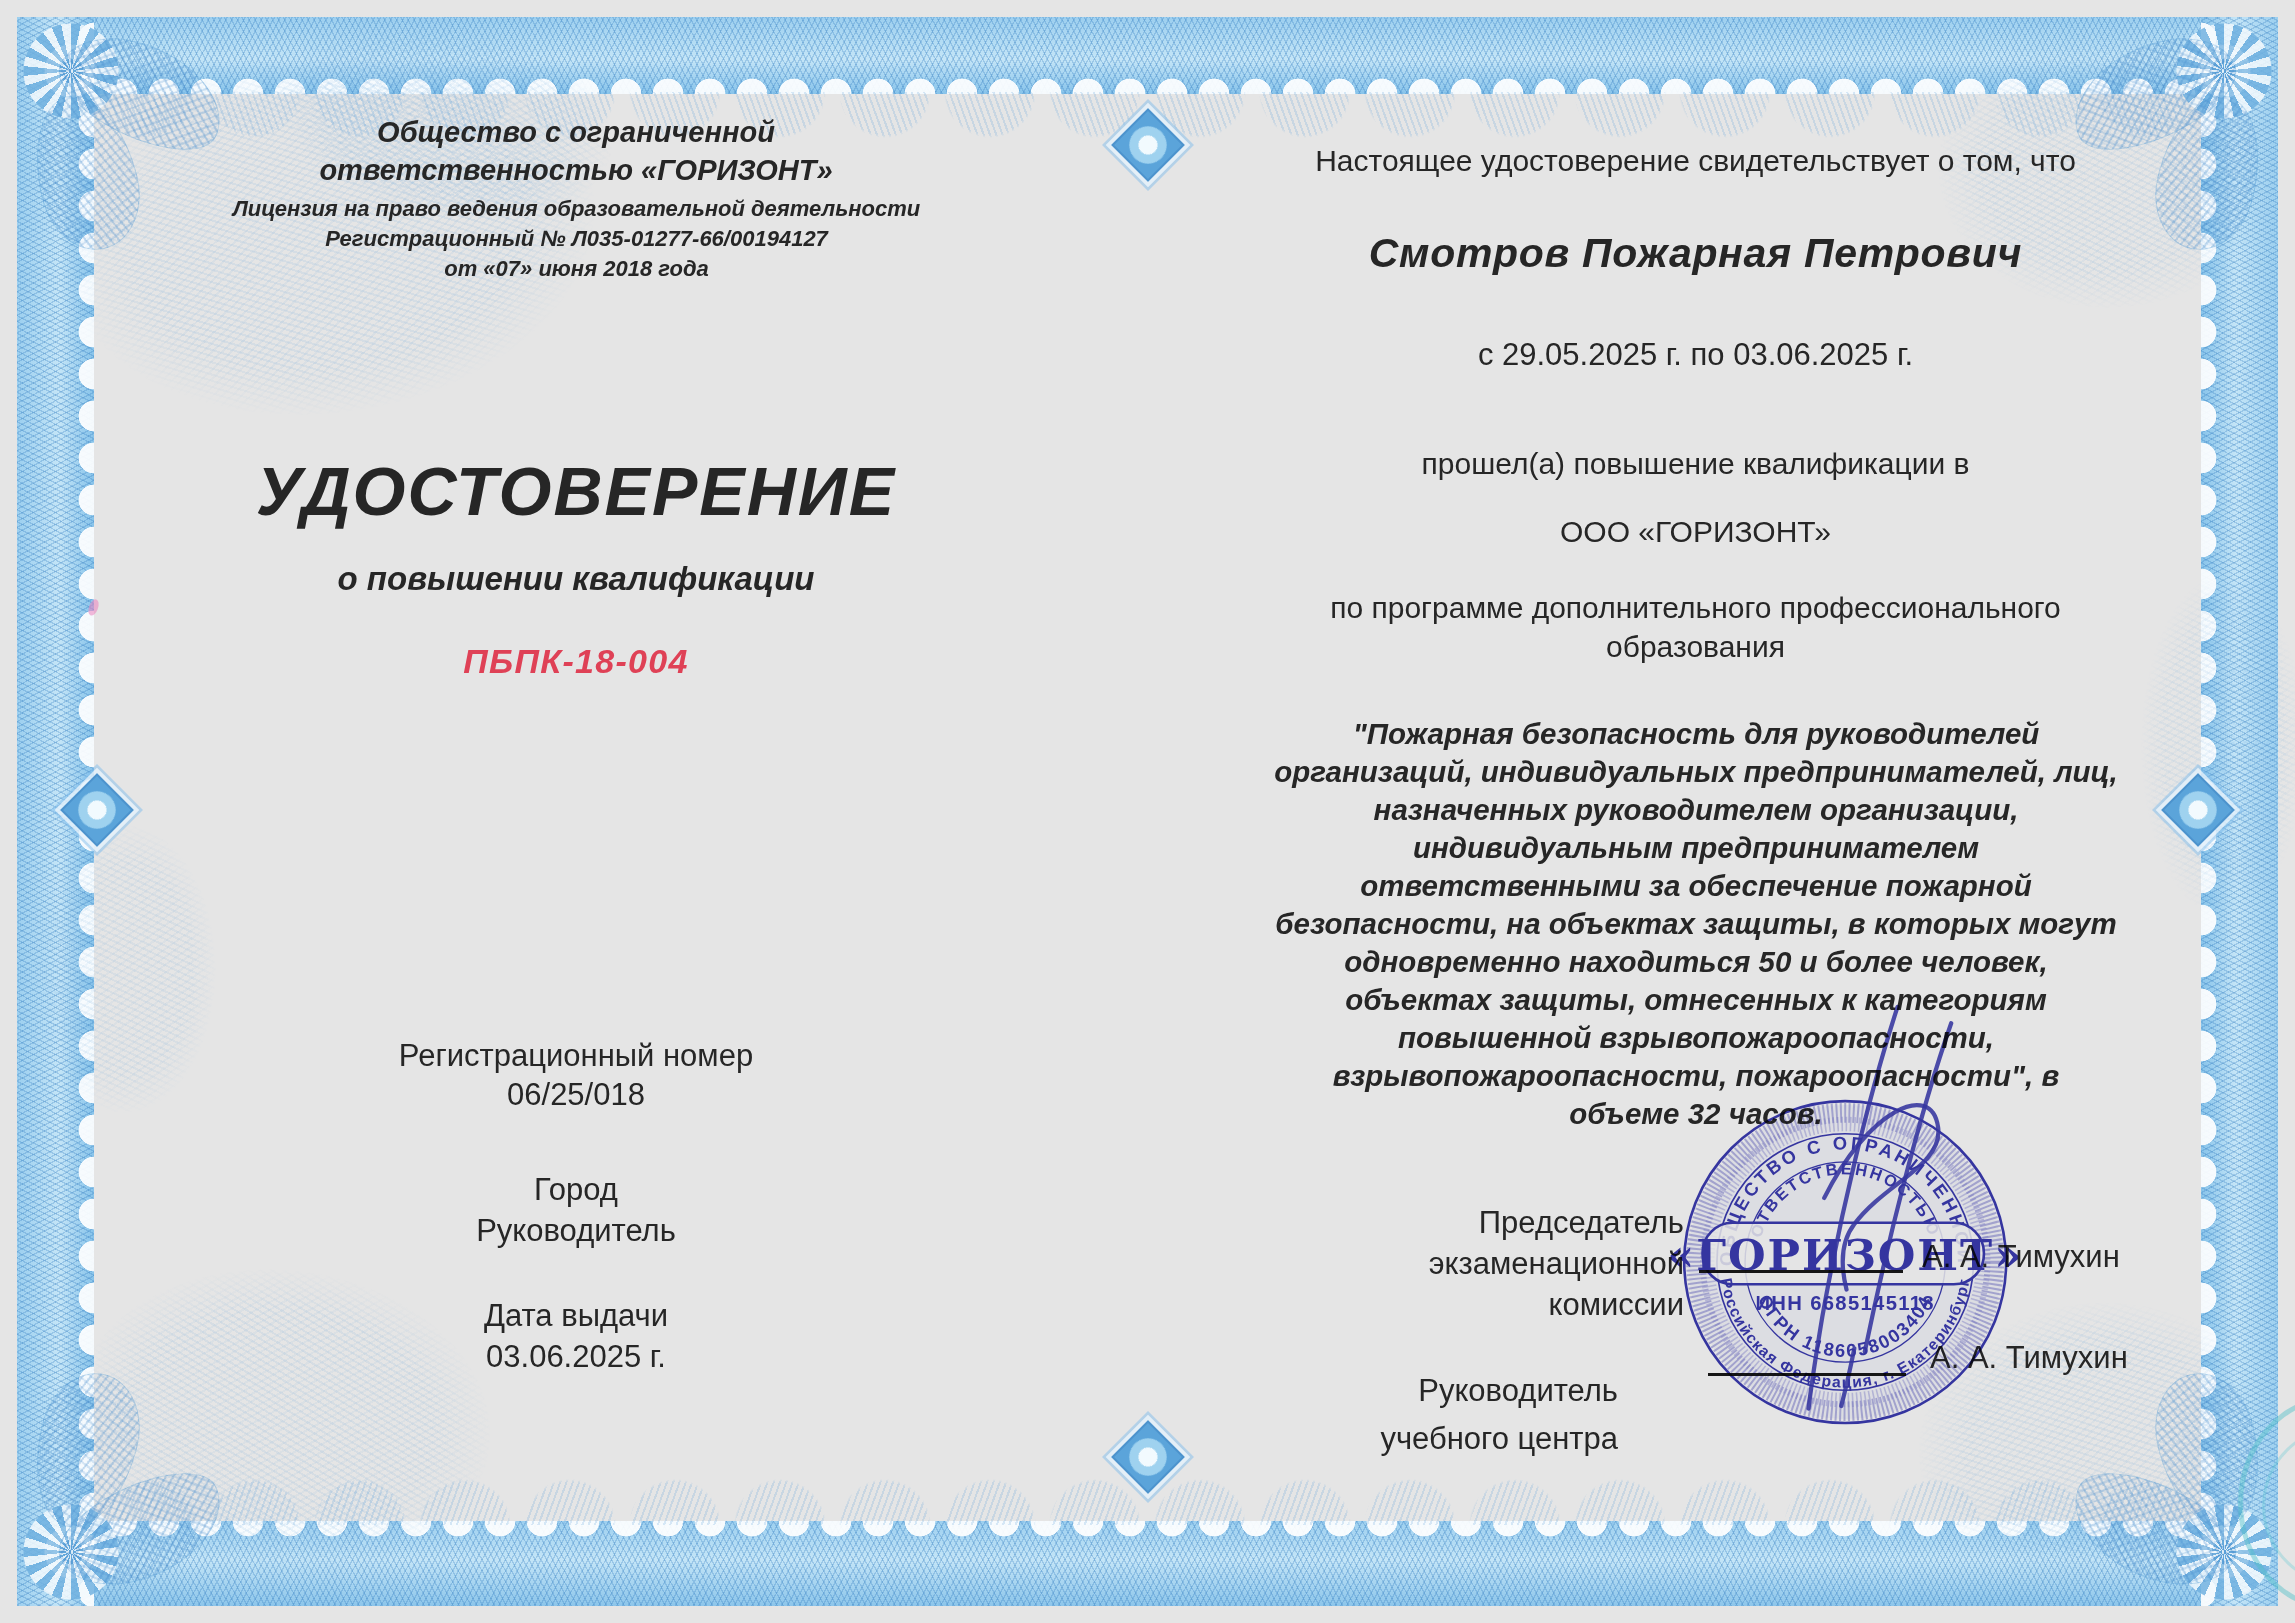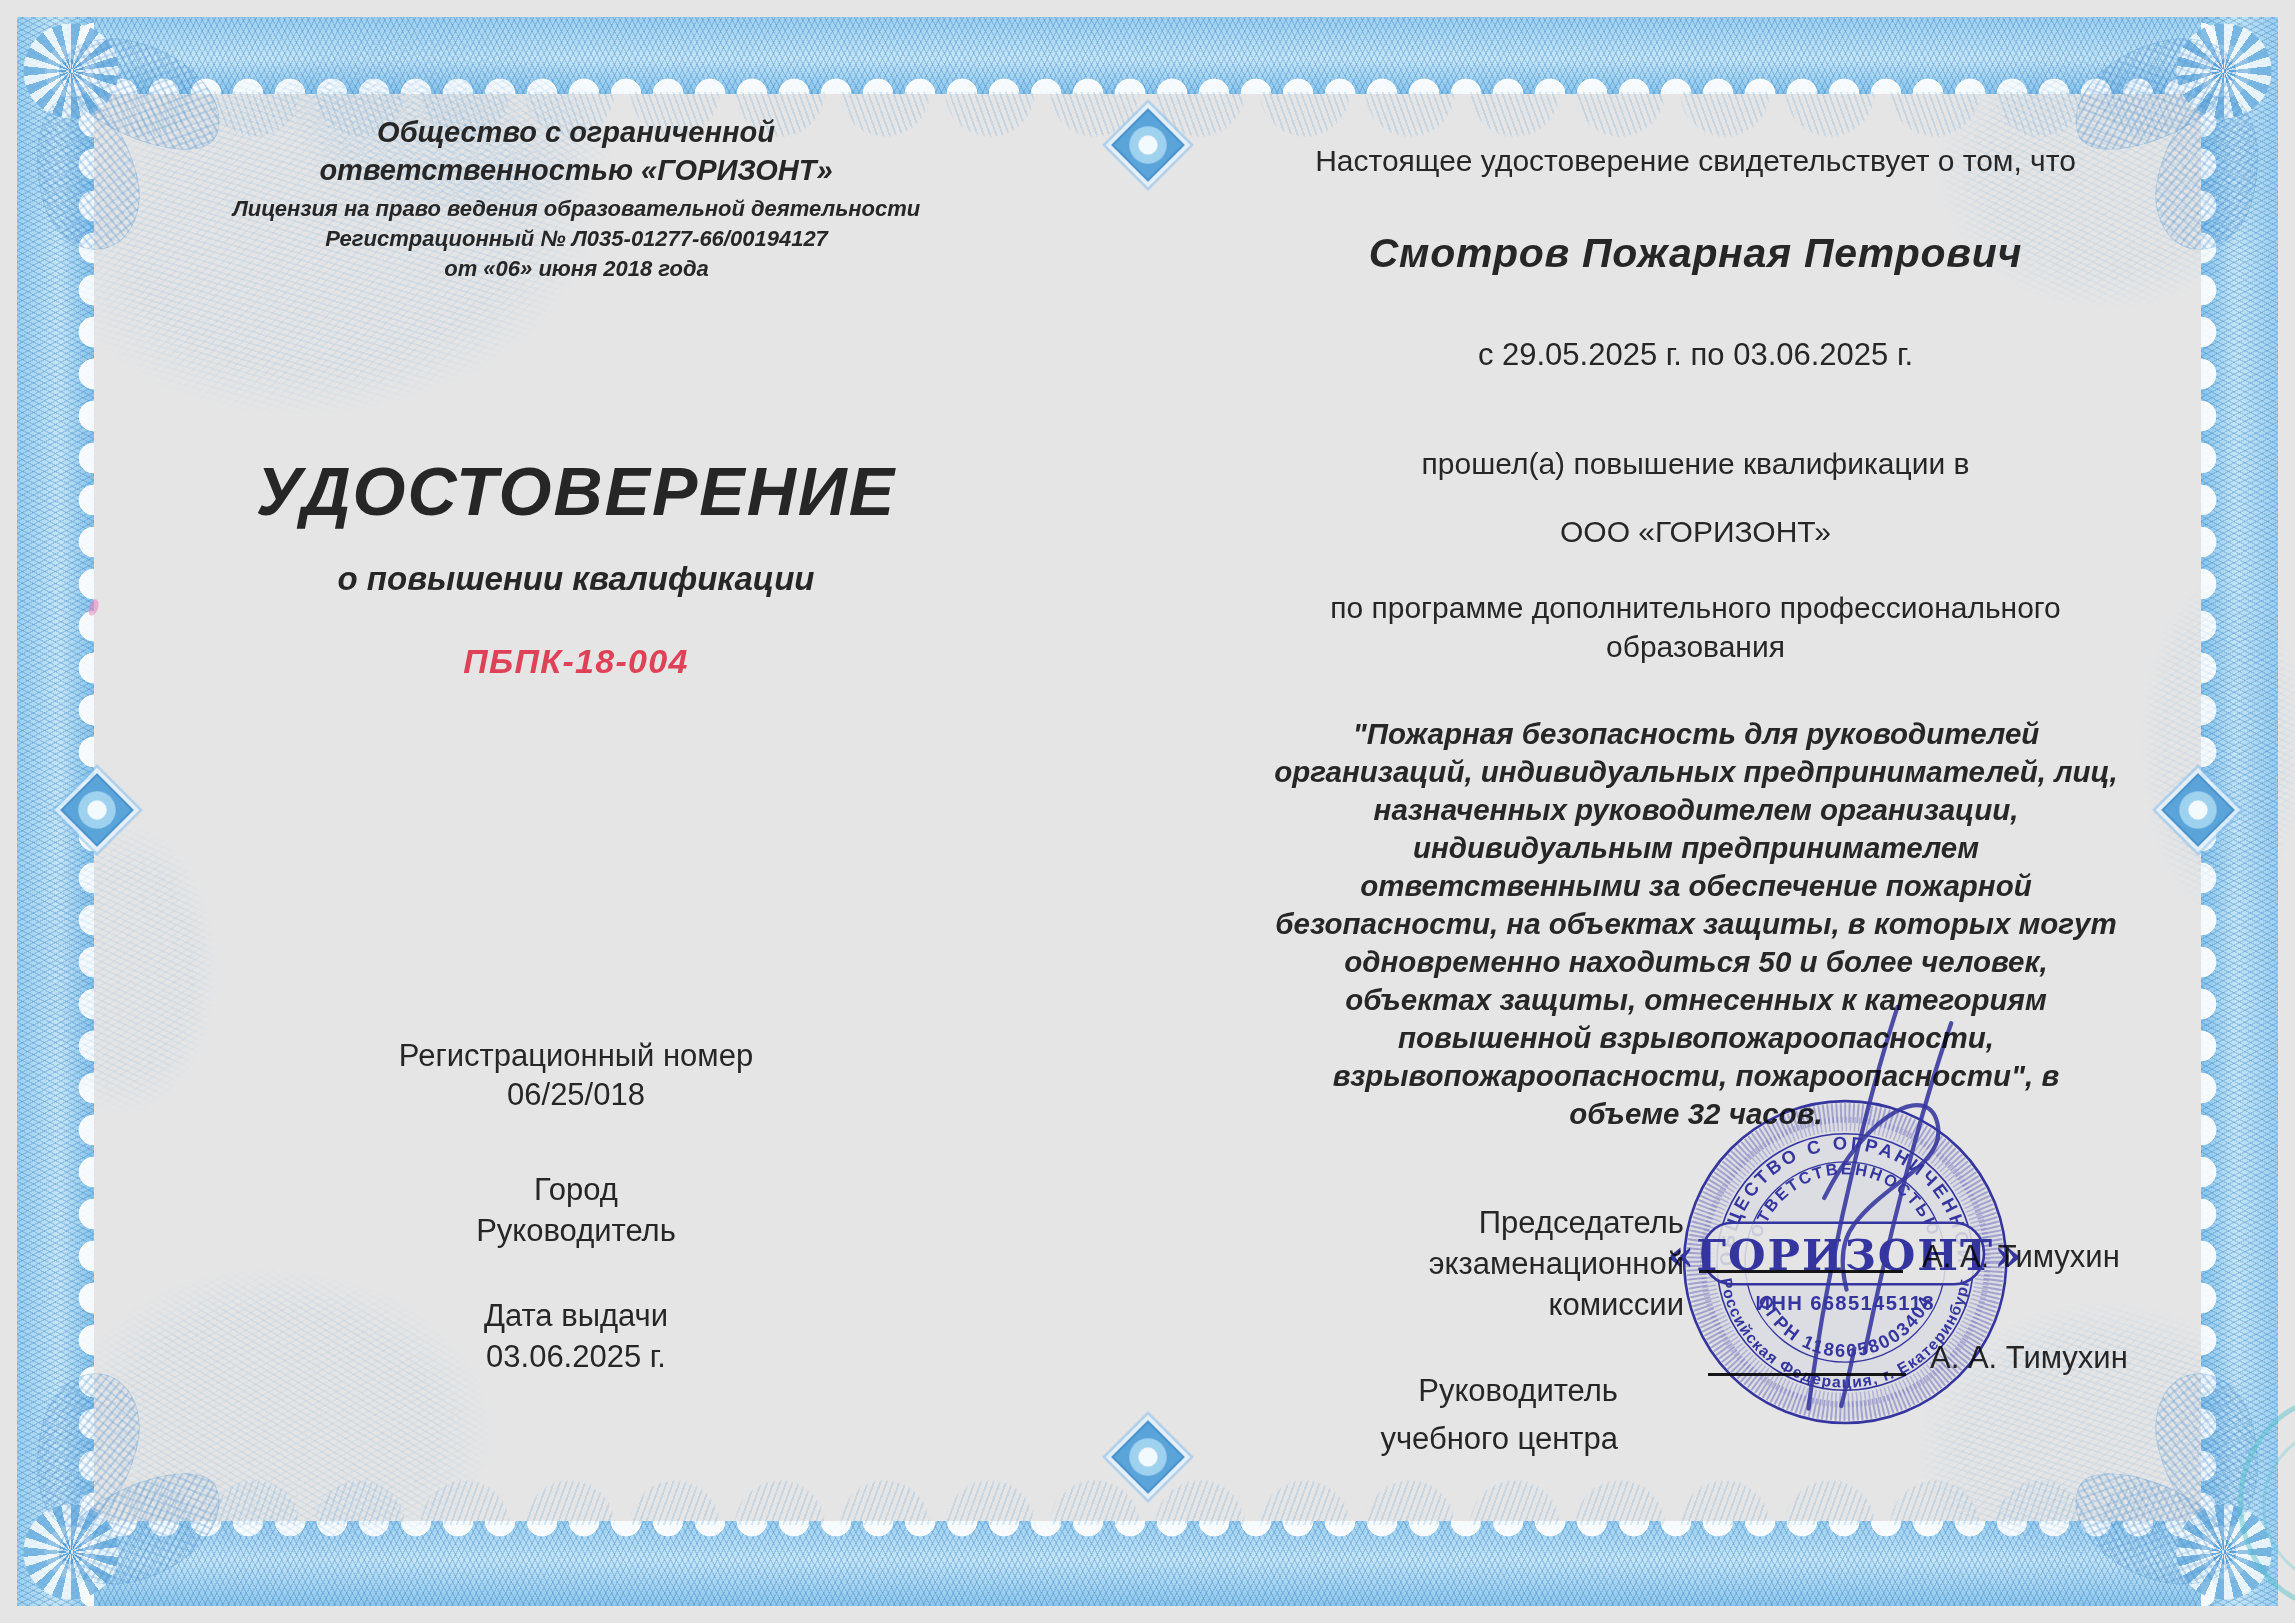--- a/index.html
+++ b/index.html
@@ -212,21 +212,21 @@
   <div class="edge-arc2"></div>
   <div class="pink-mark"></div>
 
   <div class="tb org-name">
     <div>Общество с ограниченной</div>
     <div>ответственностью «ГОРИЗОНТ»</div>
   </div>
   <div class="tb license">
     <div>Лицензия на право ведения образовательной деятельности</div>
     <div>Регистрационный № Л035-01277-66/00194127</div>
-    <div>от «06» июня 2018 года</div>
+    <div>от «07» июня 2018 года</div>
   </div>
   <div class="tb doc-title">УДОСТОВЕРЕНИЕ</div>
   <div class="tb doc-subtitle">о повышении квалификации</div>
   <div class="tb doc-code">ПБПК-18-004</div>
   <div class="tb reg-block">
     <div>Регистрационный номер</div>
     <div>06/25/018</div>
   </div>
   <div class="tb city-block">
     <div>Город</div>

